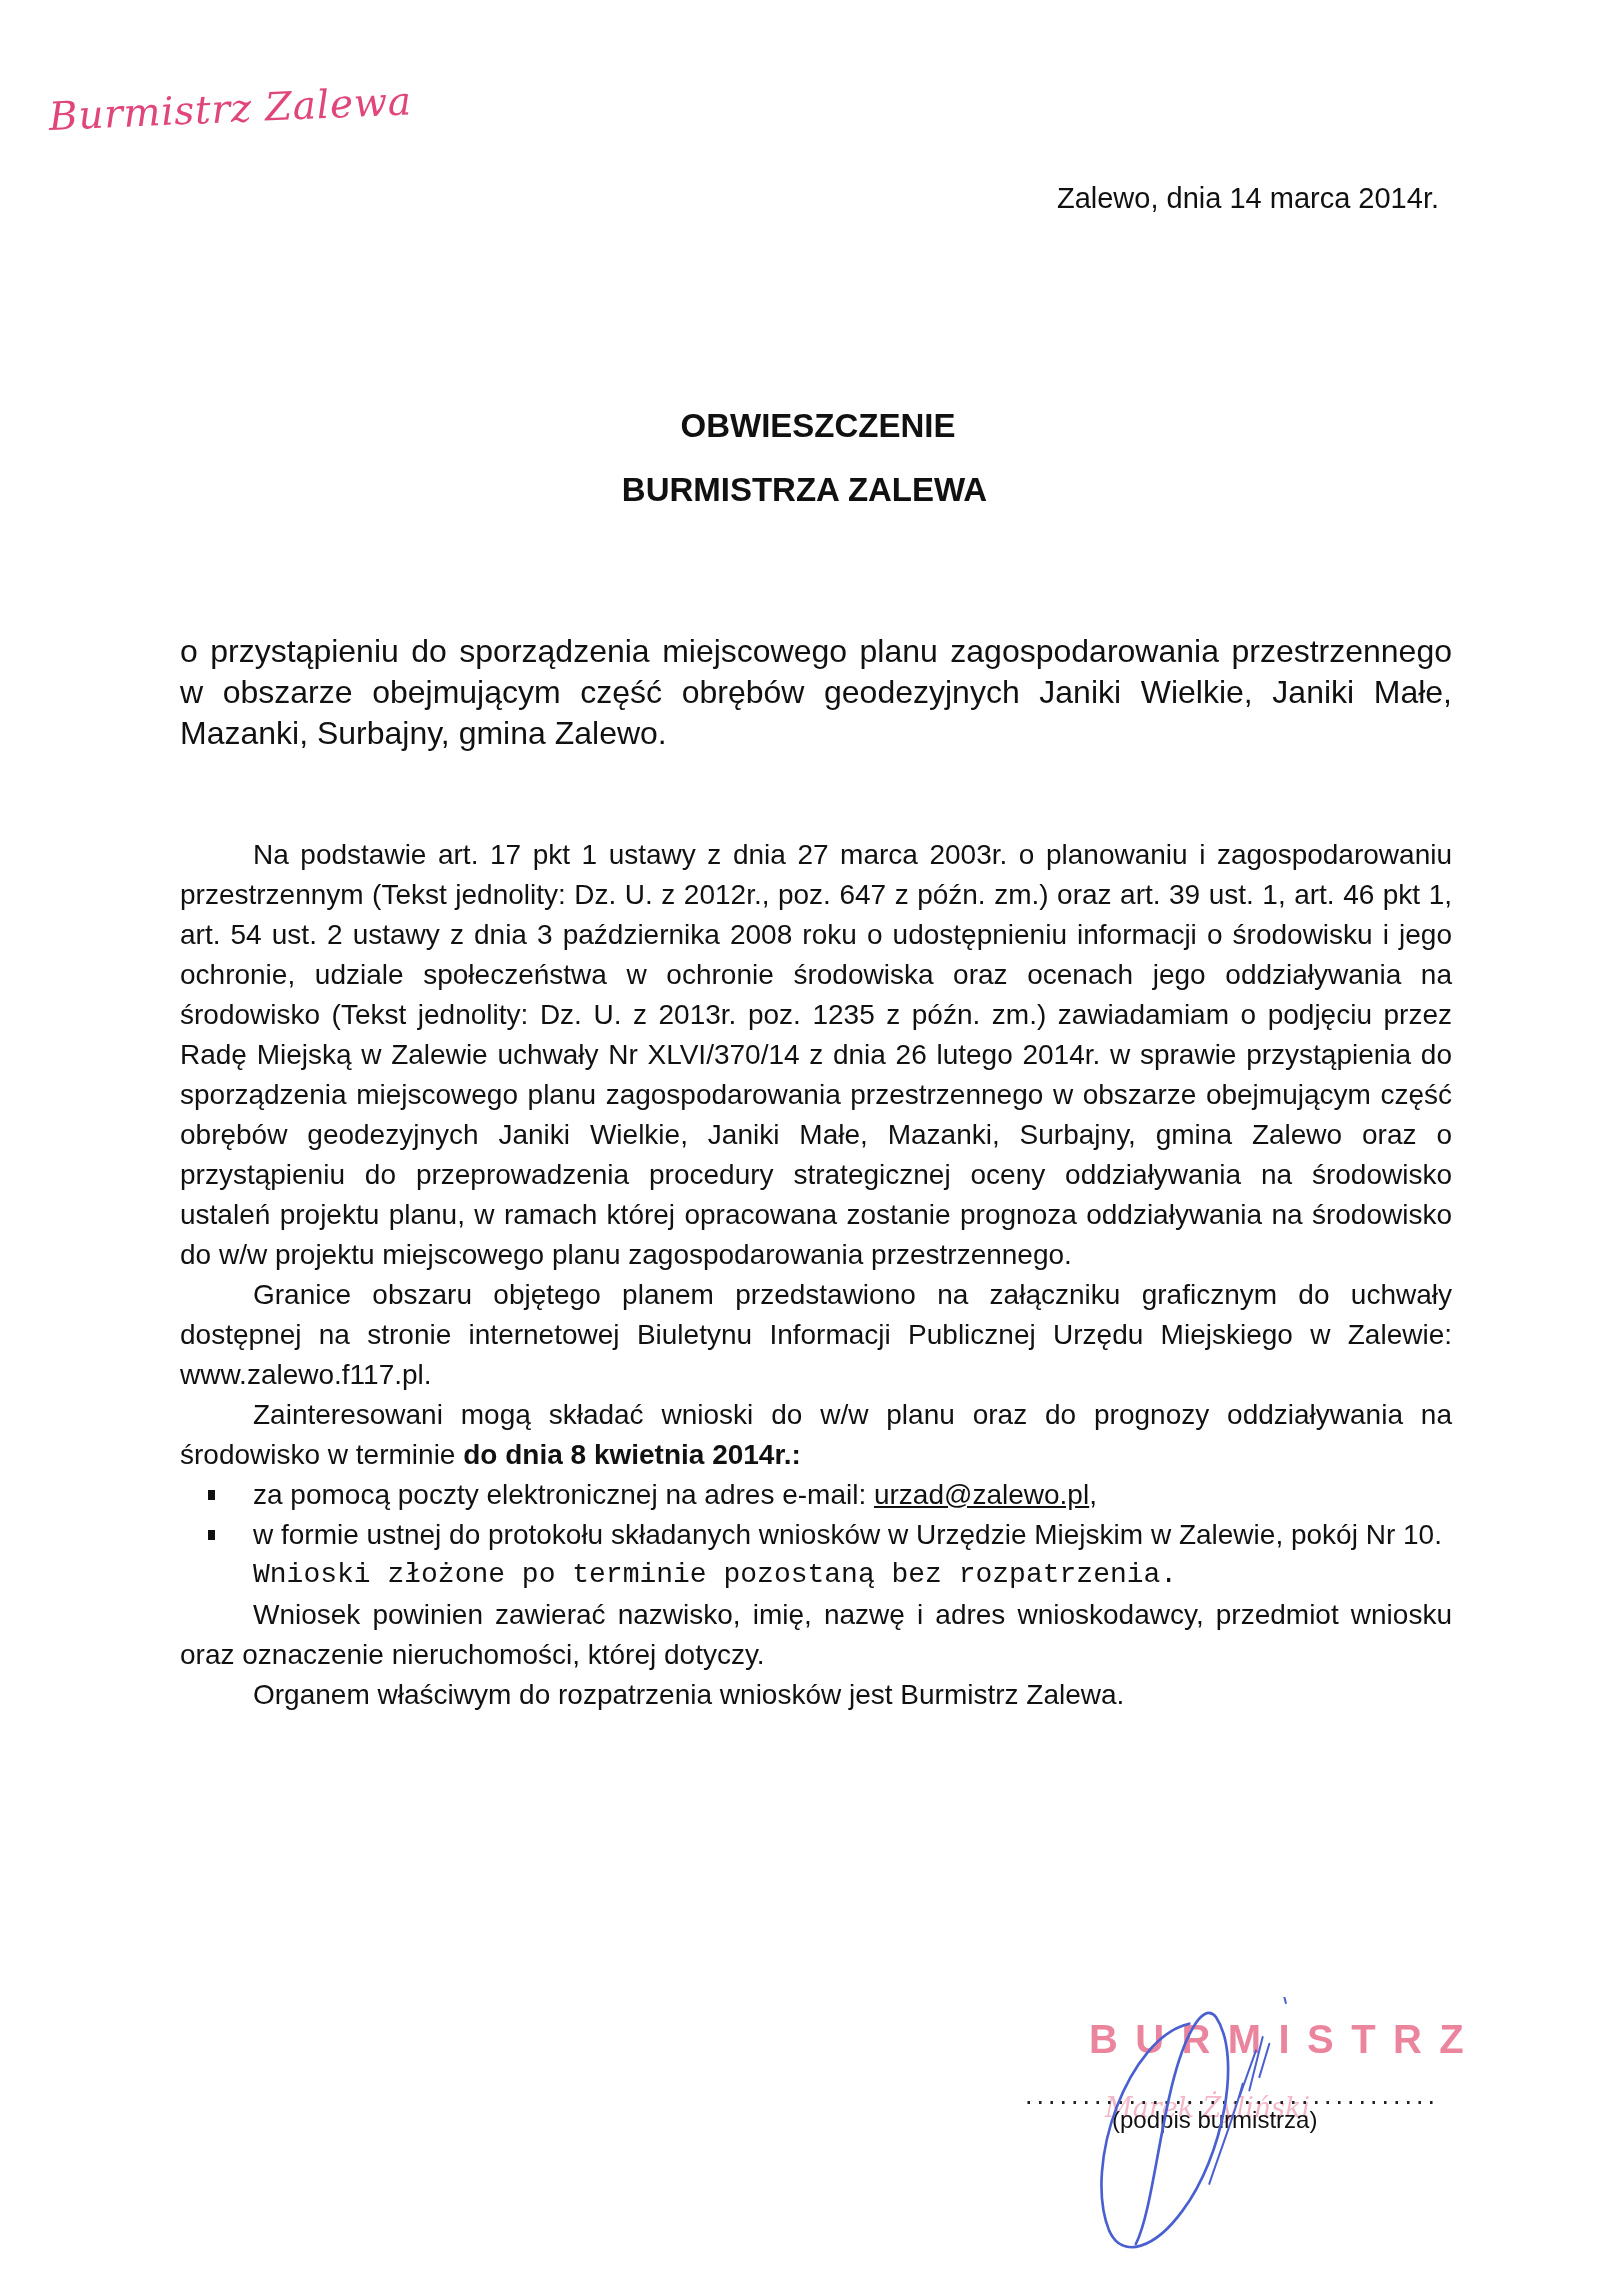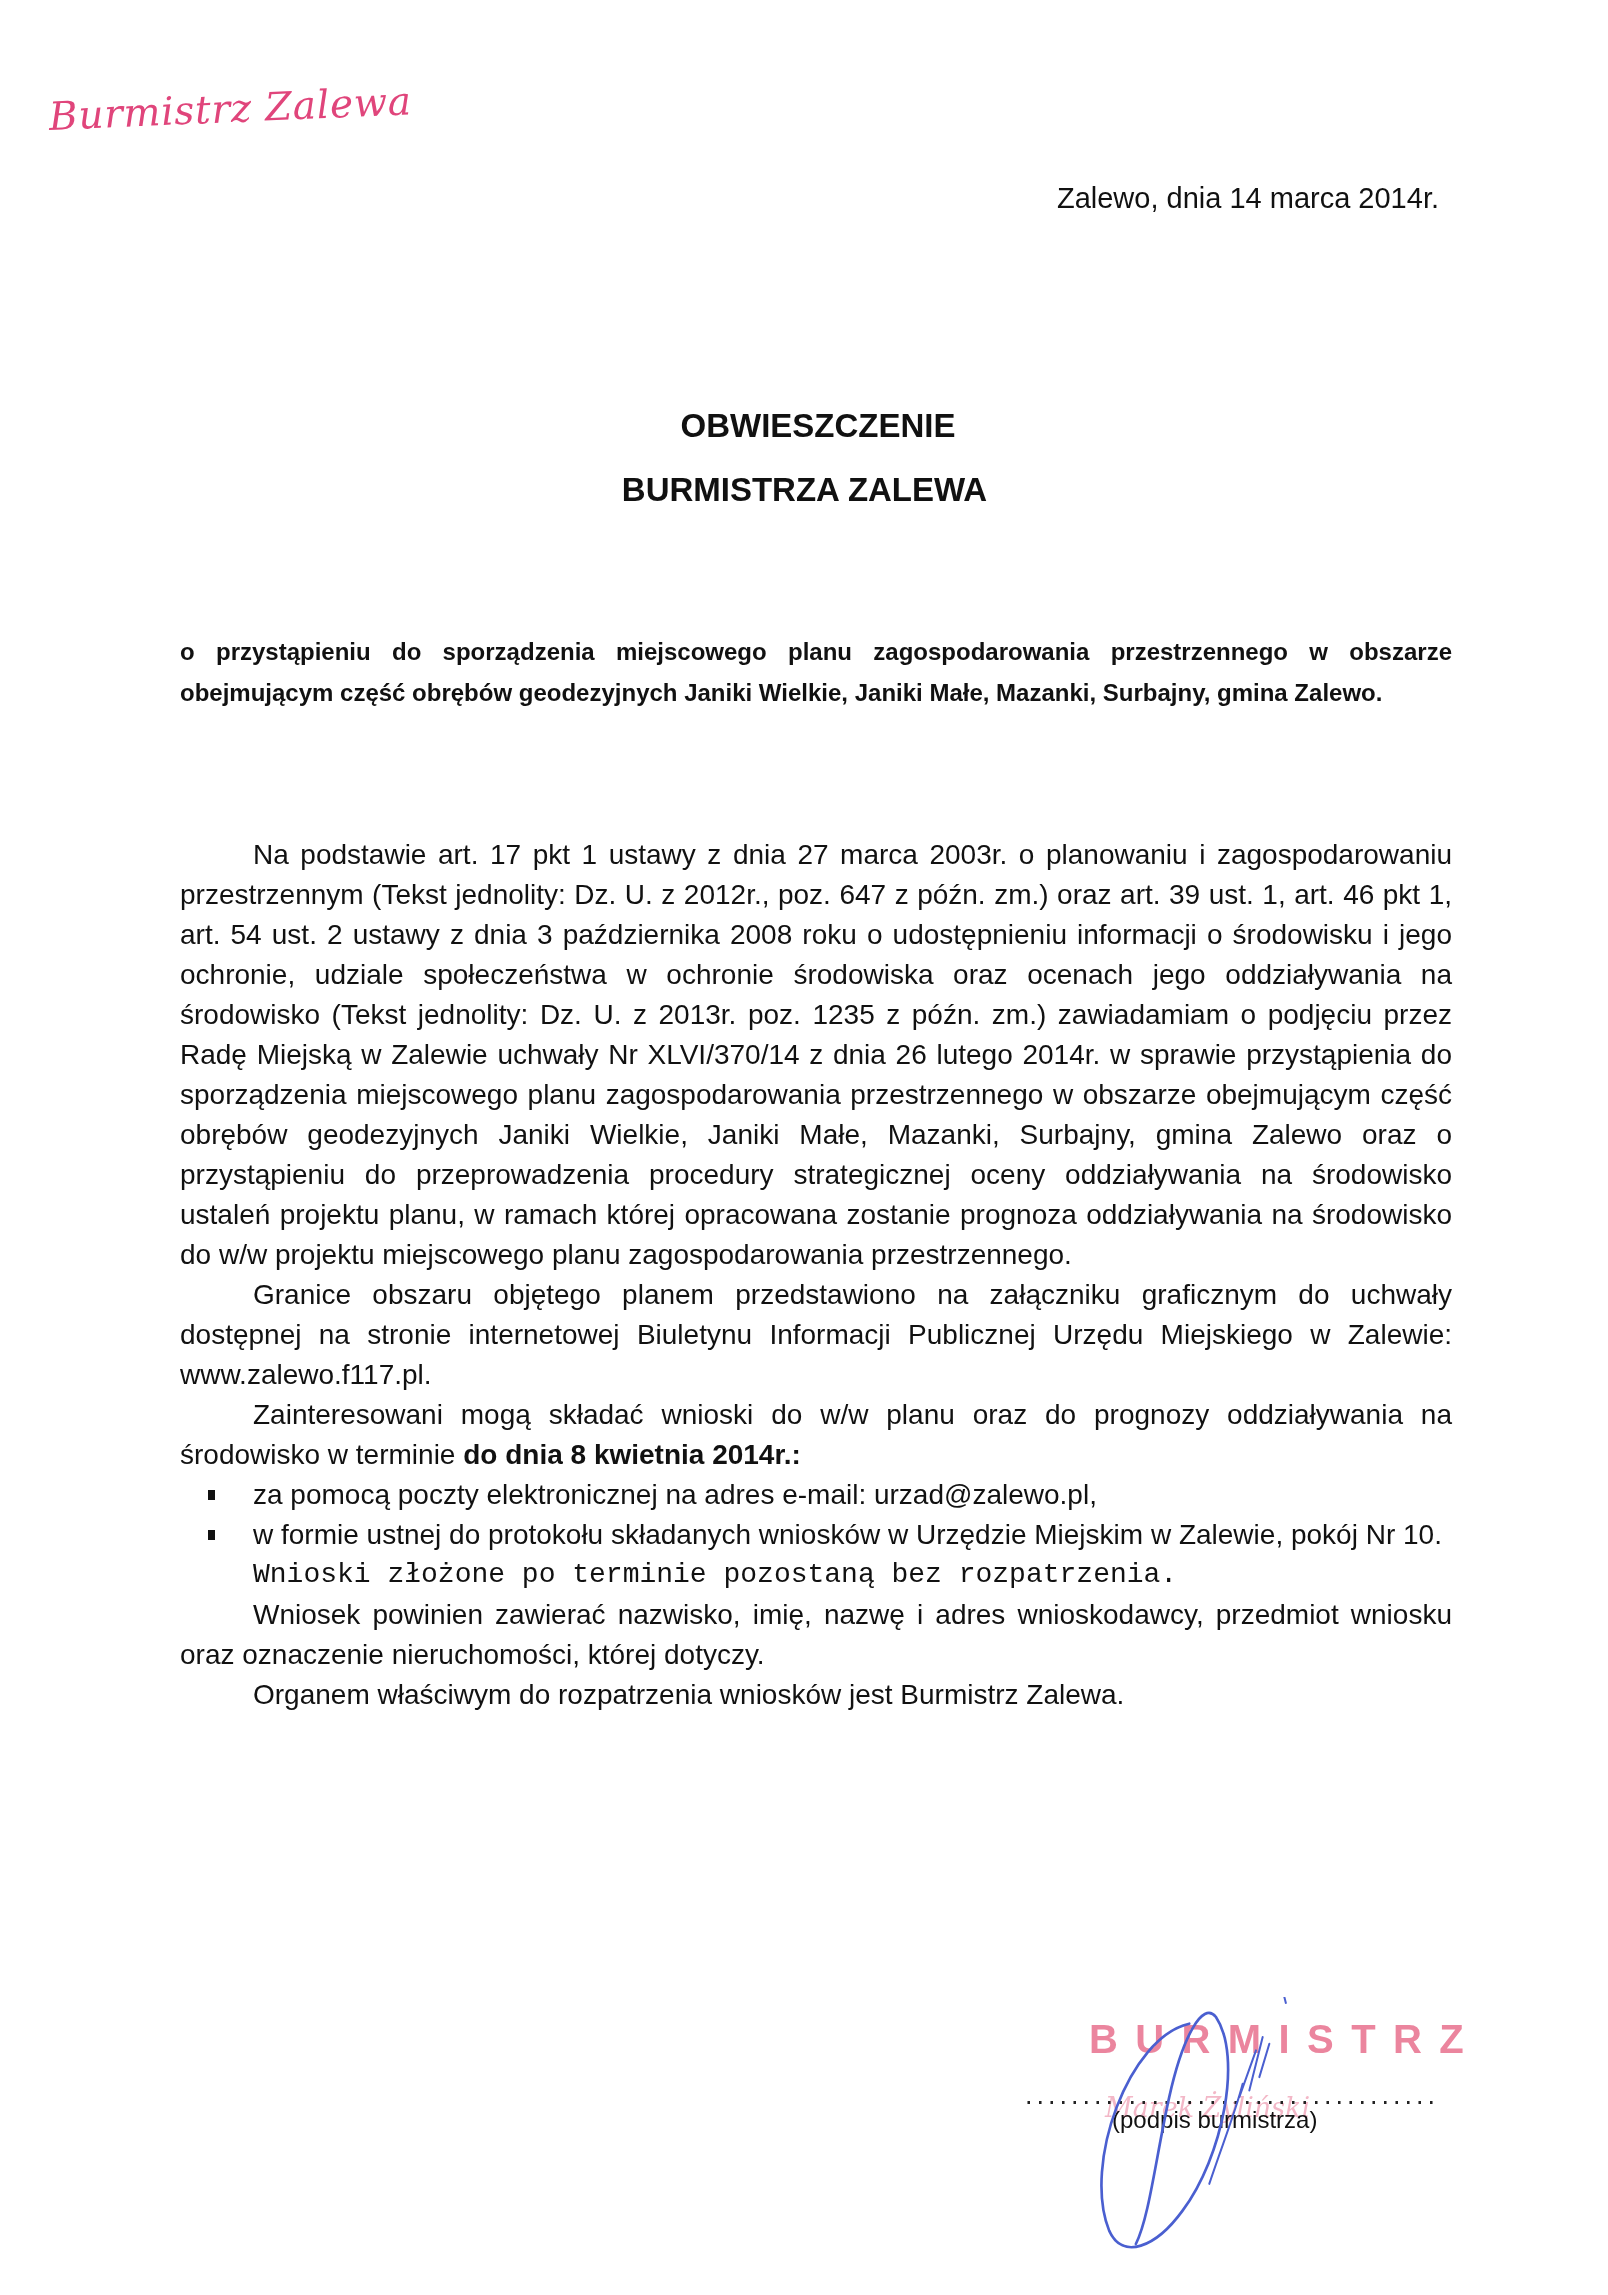--- a/index.html
+++ b/index.html
@@ -2,29 +2,29 @@
 <html style="font-size:10.7px"><head>
 <meta charset="utf-8">
 <style>
   html, body { margin:0; padding:0; background:#ffffff; }
   body { width:1609px; height:2295px; position:relative; overflow:hidden; font-family:"Liberation Sans", sans-serif; color:#111; }
   .stamp-header { position:absolute; left:50px; top:94px; font-family:"DejaVu Serif", serif; font-style:italic; font-size:39px; color:#e0457b; transform:rotate(-2.5deg); transform-origin:left bottom; letter-spacing:0.7px; }
   .date { position:absolute; right:170px; top:182px; font-size:29px; }
   .title { position:absolute; left:0; width:100%; text-align:center; font-weight:bold; font-size:33px; }
   .title.t1 { top:407px; padding-left:27px; box-sizing:border-box; }
   .title.t2 { top:471px; box-sizing:border-box; }
-  .subject { position:absolute; left:180px; width:1272px; top:631px; font-weight:bold; font-size:24px; line-height:41px; text-align:justify; }
+  .subject { position:absolute; left:180px; width:1272px; top:631px; font-weight:normal; font-size:32px; line-height:41px; text-align:justify; }
   .body { position:absolute; left:180px; width:1272px; top:835px; font-size:28px; line-height:40px; }
   .body p { margin:0; text-align:justify; }
   .body p.indent { text-indent:73px; }
   .body p.plain-indent { padding-left:73px; text-align:left;font-family:Liberation Mono, monospace; }
   .body ul { list-style:none; margin:0; padding:0; }
   .body li { position:relative; padding-left:73px; text-align:justify; }
   .bullet { position:absolute; left:28px; top:14.7px; width:6.7px; height:10.7px; background:#111; }
-  .email { }
+  .email { text-decoration:underline; }
   .sig-stamp { position:absolute; left:1089px; top:2017px; font-family:Liberation Sans, sans-serif; font-weight:bold; font-size:40px; color:#e8708e; letter-spacing:17.4px; opacity:0.85; }
   .sig-name { position:absolute; left:1105px; top:2092px; font-family:"DejaVu Serif", serif; font-style:italic; font-size:27px; color:#ee9ab0; opacity:0.7; }
   .dots { position:absolute; left:1025px; top:2080px; font-size:27px; letter-spacing:4px; color:#222; }
   .sig-caption { position:absolute; left:1112px; top:2106px; font-size:24px; color:#111; }
   .signature { position:absolute; left:1069px; top:1997px; width:374px; height:267px; }
 </style>
 </head>
 <body>
 
 <div class="stamp-header">Burmistrz Zalewa</div>

